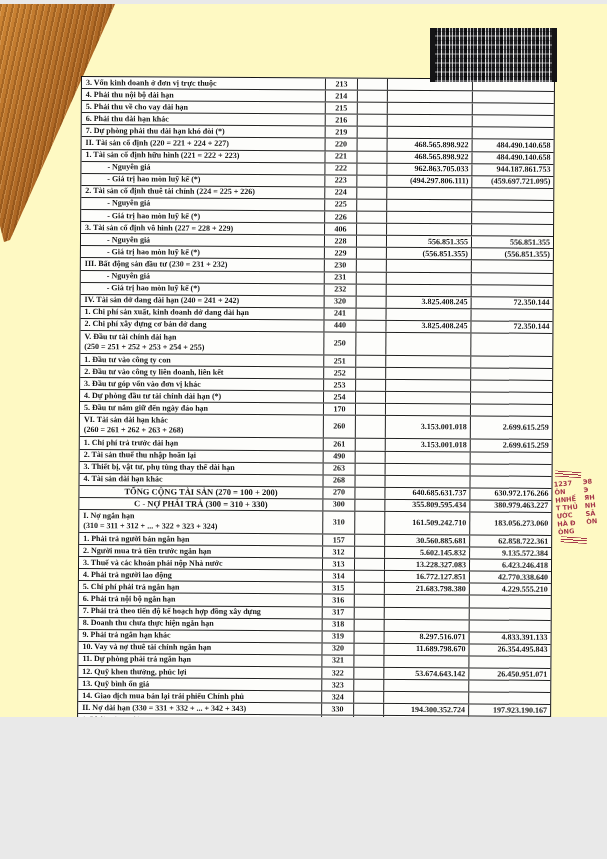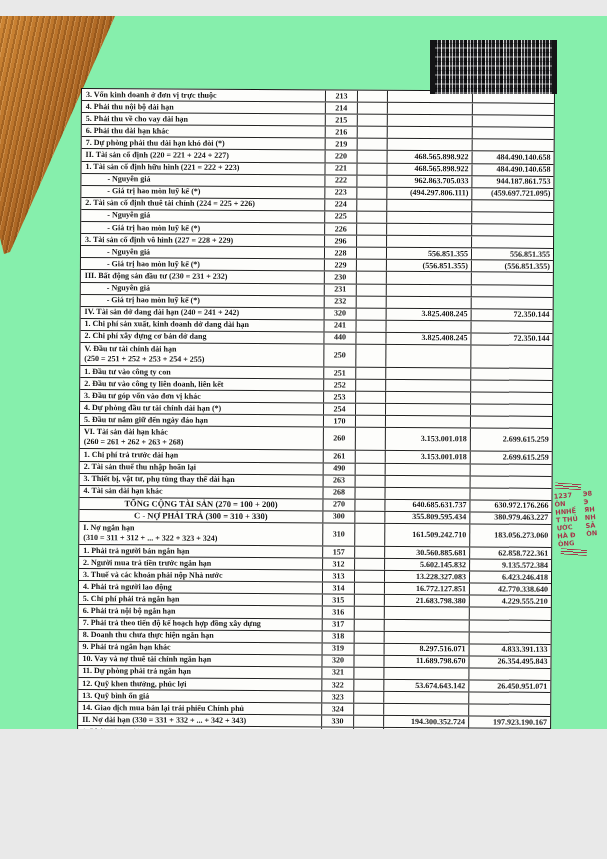--- a/index.html
+++ b/index.html
@@ -1,18 +1,18 @@
 <!DOCTYPE html>
 <html><head>
 <meta charset="utf-8">
 <style>
   html,body{margin:0;padding:0;background:#e9e9e9;}
   .page{
-    position:relative;width:607px;height:713px;margin:16px auto;
-    background:#86efac;overflow:hidden;
+    position:relative;width:607px;height:713px;margin:4px auto;
+    background:#fef9c3;overflow:hidden;
     font-family:"Liberation Serif", serif;color:#141414;
   }
   
   .corner{
     position:absolute;left:0;top:0;width:120px;height:240px;
     clip-path:polygon(0 0,115px 0,10px 236px,4px 238px,0 222px);
     background:
       repeating-linear-gradient(102deg, rgba(90,45,5,.28) 0 2px, rgba(255,225,175,.20) 2px 3px, rgba(0,0,0,0) 3px 6px),
       linear-gradient(115deg,#cd8534,#a96322 55%,#bd7a31);
   }
@@ -151,21 +151,21 @@
       </div>
       <div class="trow indent">
         <div class="c name">- Giá trị hao mòn luỹ kế (*)</div>
         <div class="c code">226</div>
         <div class="c note"></div>
         <div class="c val"></div>
         <div class="c val val2"></div>
       </div>
       <div class="trow">
         <div class="c name">3. Tài sản cố định vô hình (227 = 228 + 229)</div>
-        <div class="c code">296</div>
+        <div class="c code">406</div>
         <div class="c note"></div>
         <div class="c val"></div>
         <div class="c val val2"></div>
       </div>
       <div class="trow indent">
         <div class="c name">- Nguyên giá</div>
         <div class="c code">228</div>
         <div class="c note"></div>
         <div class="c val">556.851.355</div>
         <div class="c val val2">556.851.355</div>

